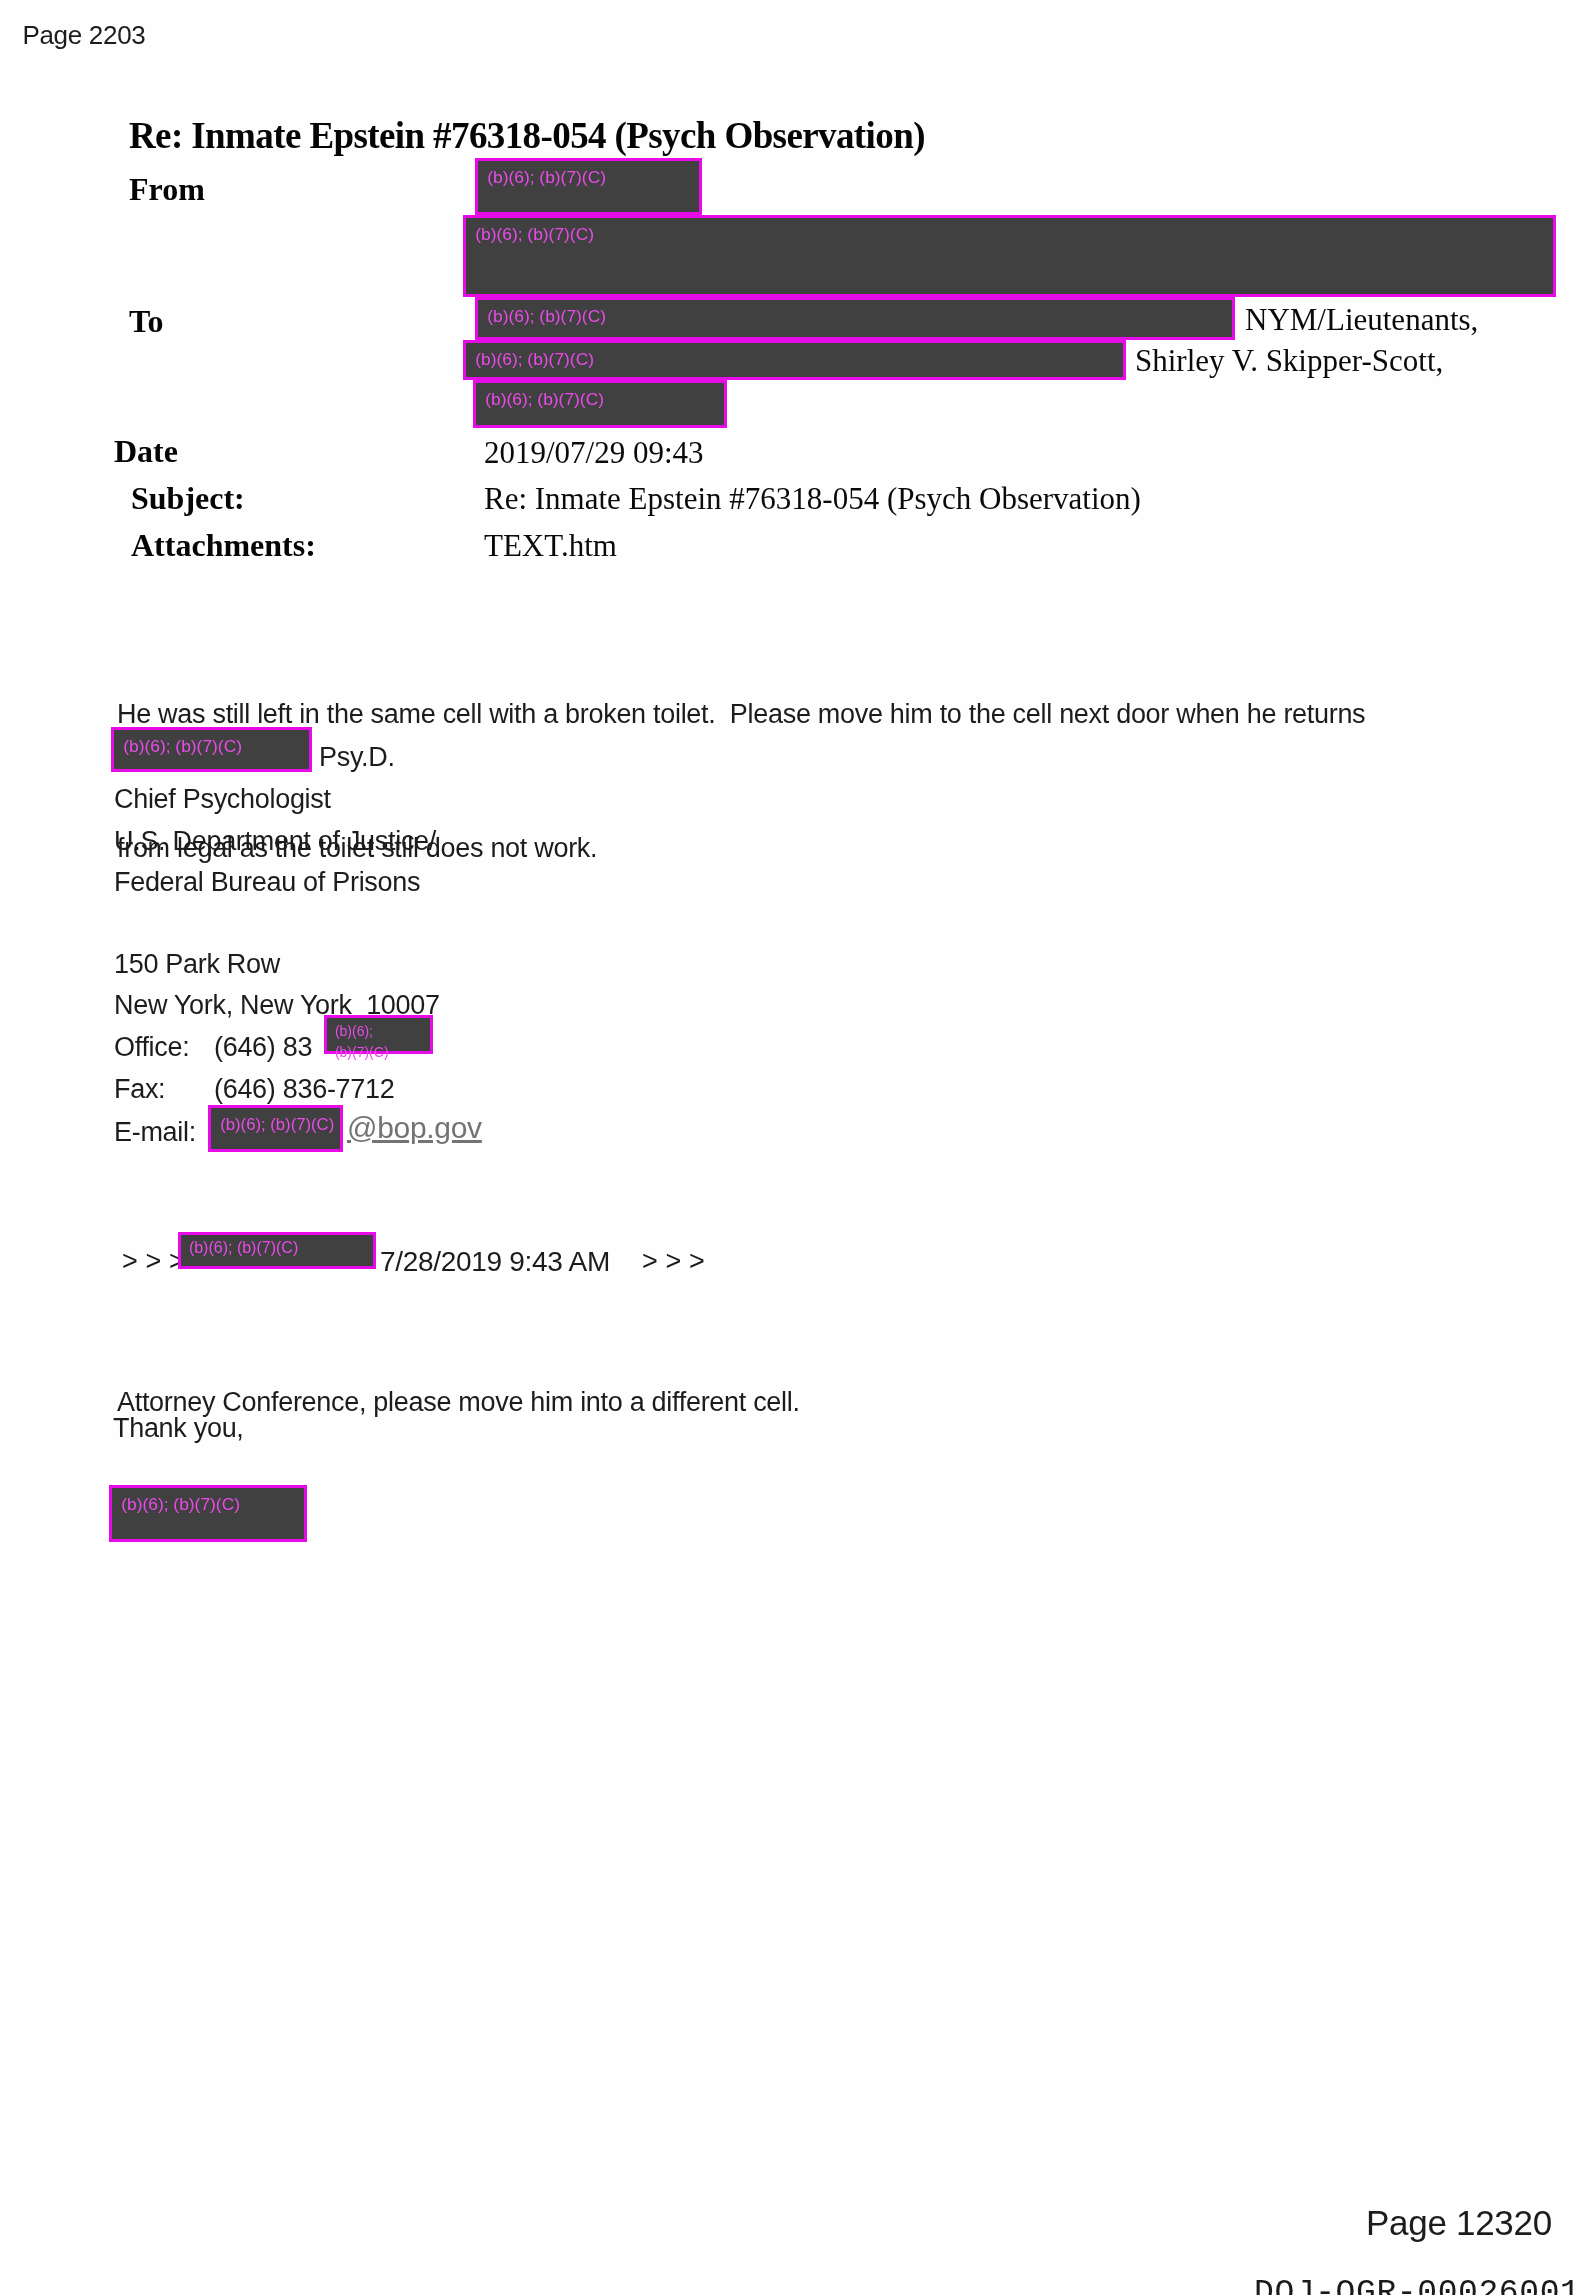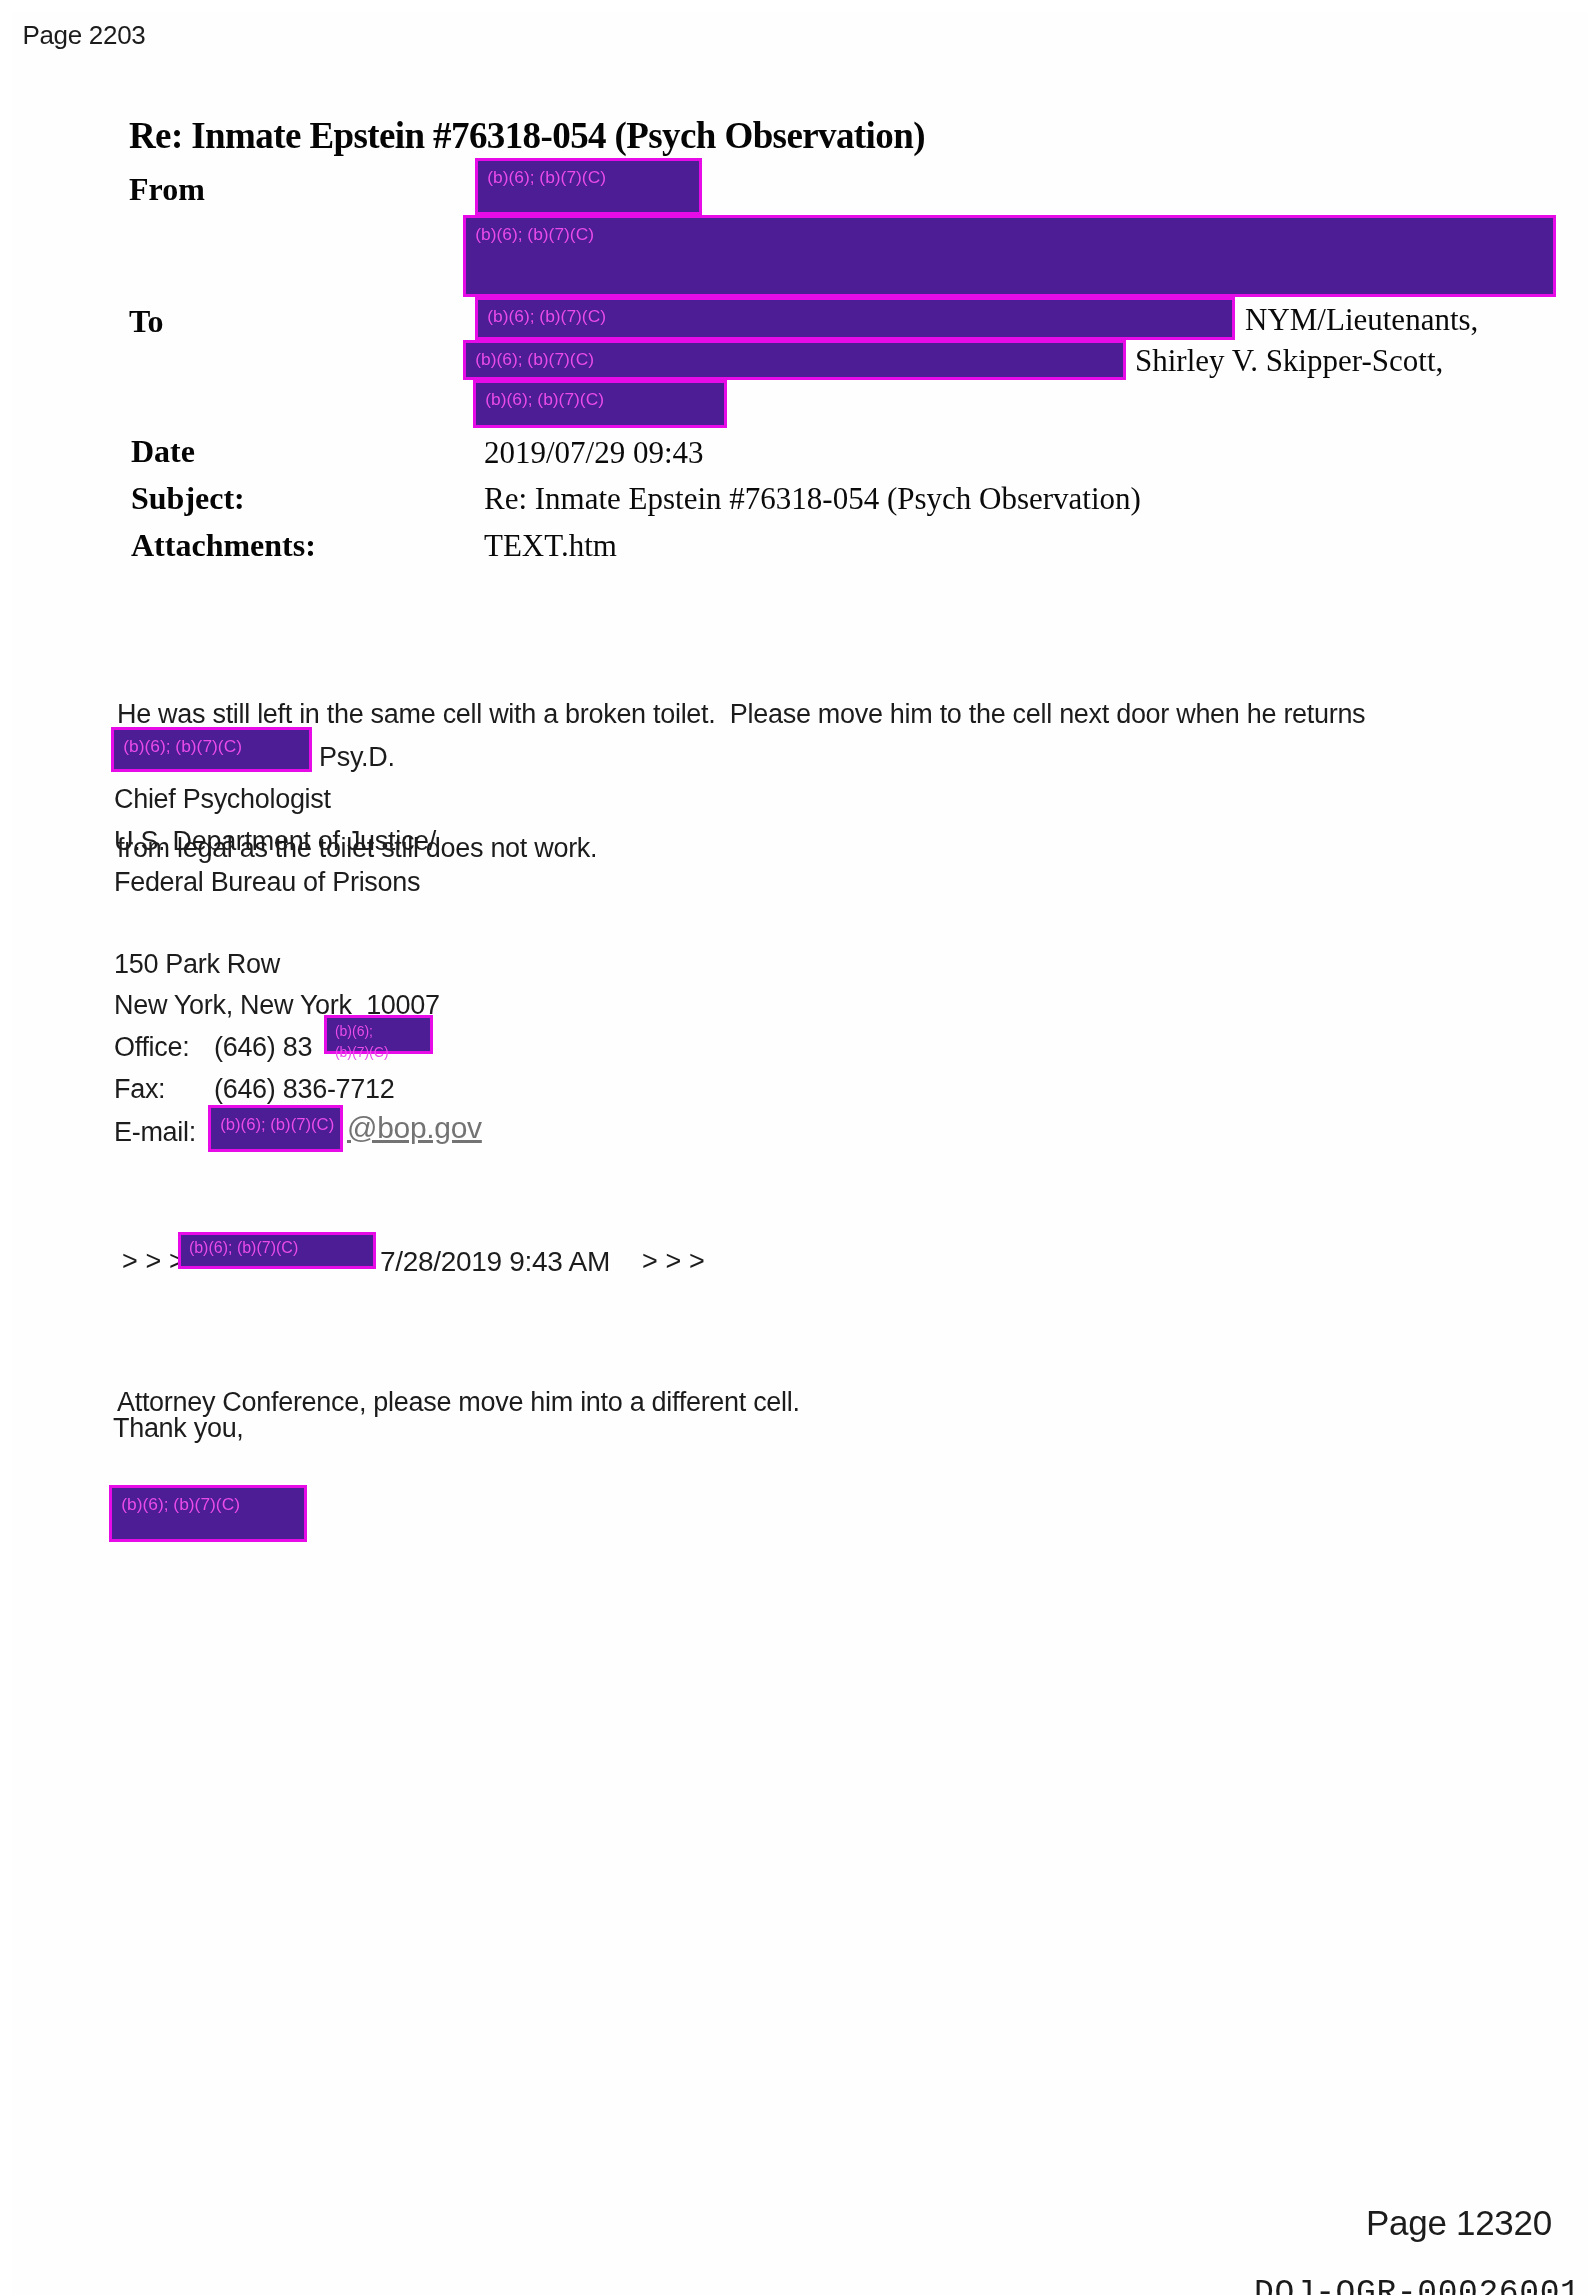--- a/index.html
+++ b/index.html
@@ -22,21 +22,21 @@
   .doc-title { font-size: 37px; font-weight: bold; letter-spacing: -0.6px; white-space: nowrap; }
   .hdr-label { font-size: 32px; }
   .hdr-value { font-size: 31px; white-space: pre; }
 
   .body-text { font-size: 27px; line-height: 42px; white-space: pre; }
   .quote-text { font-size: 27px; line-height: 45px; white-space: pre; }
 
   .redaction {
     position: absolute;
     border: 3.9px solid #e70ce7;
-    background: #4c1d95;
+    background: #404040;
   }
   .redaction-label {
     display: block;
     padding: 2.6px 0 0 5.2px;
     font-family: "Liberation Sans", sans-serif;
     font-size: 17.4px;
     line-height: 19.3px;
     color: #e script4be; 
     color: #ea4bea;
     white-space: nowrap;
@@ -91,21 +91,21 @@
 
   <div class="redaction" style="left:447px; top:324px; width:663px; height:40px;">
     <span class="redaction-label">(b)(6); (b)(7)(C)</span>
   </div>
   <div class="abs serif hdr-value" style="left:1119px; top:327px;">Shirley V. Skipper-Scott,</div>
 
   <div class="redaction" style="left:457px; top:364px; width:254px; height:48px;">
     <span class="redaction-label">(b)(6); (b)(7)(C)</span>
   </div>
 
-  <div class="abs serif-bold hdr-label" style="left:115px; top:417px;">Date</div>
+  <div class="abs serif-bold hdr-label" style="left:98px; top:417px;">Date</div>
   <div class="abs serif hdr-value" style="left:468px; top:419px;">2019/07/29 09:43</div>
 
   <div class="abs serif-bold hdr-label" style="left:115px; top:464px;">Subject:</div>
   <div class="abs serif hdr-value" style="left:468px; top:465px;">Re: Inmate Epstein #76318-054 (Psych Observation)</div>
 
   <div class="abs serif-bold hdr-label" style="left:115px; top:511px;">Attachments:</div>
   <div class="abs serif hdr-value" style="left:468px; top:512px;">TEXT.htm</div>
 
   <div class="abs sans body-text" style="left:97px; top:589px;">
     <div>He was still left in the same cell with a broken toilet.  Please move him to the cell next door when he returns</div>

